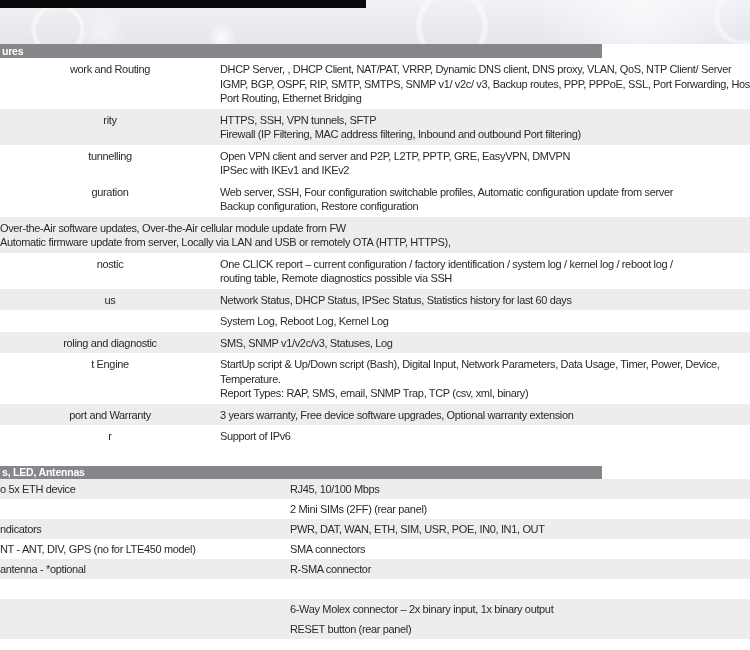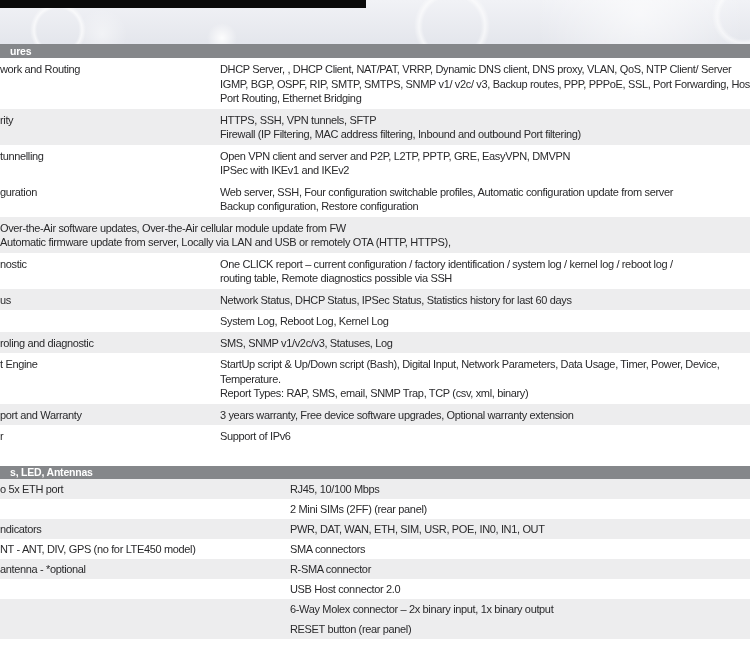--- a/index.html
+++ b/index.html
@@ -15,30 +15,30 @@
       radial-gradient(circle 36px at 102px 34px, rgba(255,255,255,.45), rgba(255,255,255,0) 70%),
       radial-gradient(circle 15px at 222px 38px, rgba(255,255,255,.9), rgba(255,255,255,0) 100%),
       radial-gradient(circle 40px at 452px 26px, rgba(255,255,255,0) 29px, rgba(255,255,255,.6) 33px, rgba(255,255,255,0) 38px),
       radial-gradient(circle 140px at 640px 14px, rgba(255,255,255,.6), rgba(255,255,255,0) 75%),
       radial-gradient(circle 32px at 744px 16px, rgba(255,255,255,0) 23px, rgba(255,255,255,.55) 27px, rgba(255,255,255,0) 32px),
       linear-gradient(180deg,#f1f2f6 0%, #e4e6ec 100%);
   }
   .topbar{position:absolute;top:0;left:0;width:366px;height:8px;background:#0a0a0a;}
   
   .sec-header{
-    width:750px;height:14px;line-height:14px;background:#85878a;color:#ffffff;
-    font-size:10.5px;font-weight:bold;letter-spacing:-0.2px;padding-left:10px;
+    width:602px;height:14px;line-height:14px;background:#85878a;color:#ffffff;
+    font-size:10.5px;font-weight:bold;letter-spacing:-0.2px;padding-left:2px;
     box-sizing:border-box;white-space:nowrap;
   }
   
   .rows{width:750px;}
   .row{display:flex;background:#ffffff;}
   .row.shaded{background:#ededee;}
   .sec1 .row{padding:4px 0 3px;}
-  .sec1 .label{flex:0 0 220px;width:220px;overflow:hidden;}
+  .sec1 .label{flex:0 0 220px;width:220px;overflow:hidden;text-align:center;}
   .sec2 .row{height:20px;}
   .sec2 .label{flex:0 0 290px;width:290px;overflow:hidden;}
   .label,.vline,.sec2 .value{
     font-size:11px;letter-spacing:-0.35px;white-space:nowrap;color:#2a2a2c;
   }
   .sec1 .label,.sec1 .vline{line-height:14.5px;height:14.5px;}
   .sec2 .label,.sec2 .value{line-height:20px;height:20px;}
   .value{flex:1 1 auto;overflow:visible;}
   .gap{height:19px;background:#ffffff;}
 </style>
@@ -131,42 +131,41 @@
         <div class="vline">Support of IPv6</div>
       </div>
     </div>
   </div>
 
 <div class="gap"></div>
 
 <div class="sec-header" style="height:13px;line-height:13px;">s, LED, Antennas</div>
 <div class="rows sec2">
     <div class="row shaded">
-      <div class="label">o 5x ETH port</div>
+      <div class="label">o 5x ETH device</div>
       <div class="value">RJ45, 10/100 Mbps</div>
     </div>
     <div class="row">
       <div class="label"></div>
       <div class="value">2 Mini SIMs (2FF) (rear panel)</div>
     </div>
     <div class="row shaded">
       <div class="label">ndicators</div>
       <div class="value">PWR, DAT, WAN, ETH, SIM, USR, POE, IN0, IN1, OUT</div>
     </div>
     <div class="row">
       <div class="label">NT - ANT, DIV, GPS (no for LTE450 model)</div>
       <div class="value">SMA connectors</div>
     </div>
     <div class="row shaded">
       <div class="label">antenna - *optional</div>
       <div class="value">R-SMA connector</div>
     </div>
     <div class="row">
       <div class="label"></div>
-      <div class="value">USB Host connector 2.0</div>
     </div>
     <div class="row shaded">
       <div class="label"></div>
       <div class="value">6-Way Molex connector – 2x binary input, 1x binary output</div>
     </div>
     <div class="row shaded">
       <div class="label"></div>
       <div class="value">RESET button (rear panel)</div>
     </div>
   </div>

